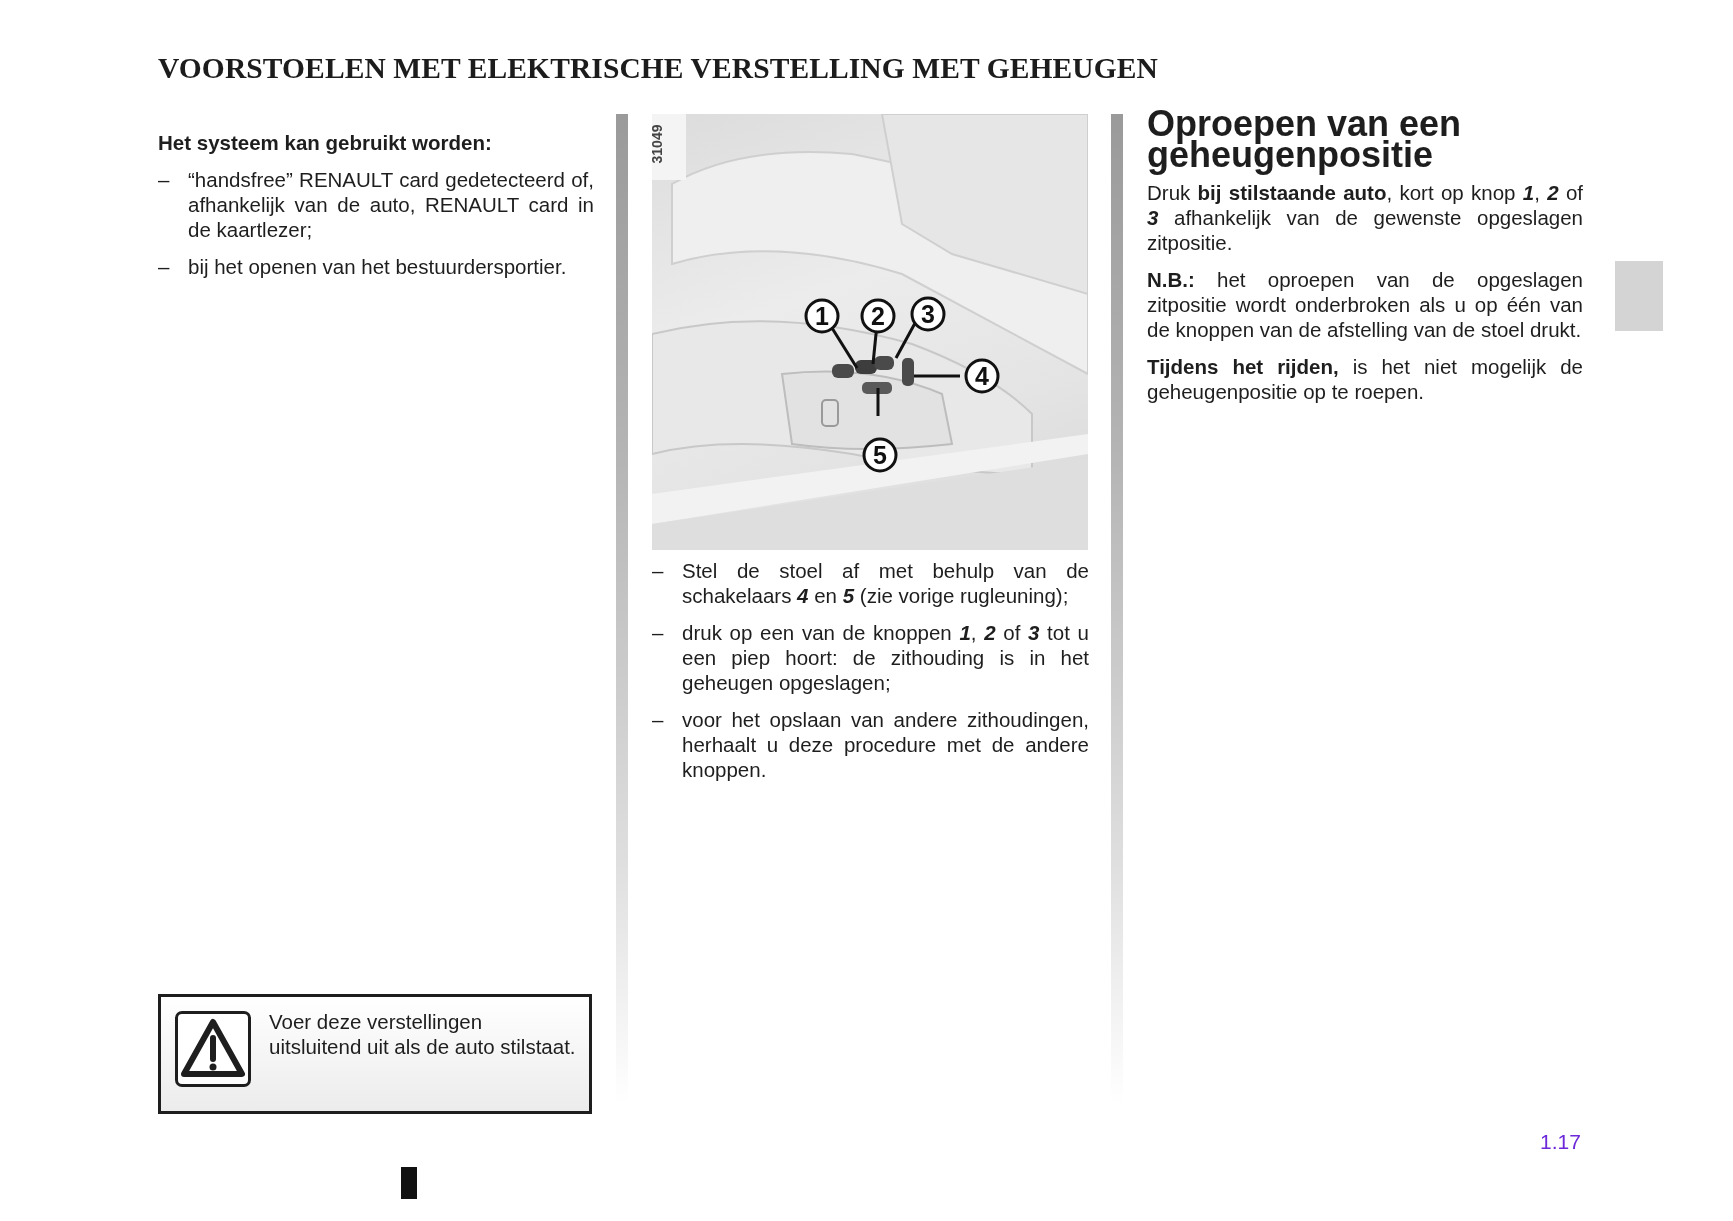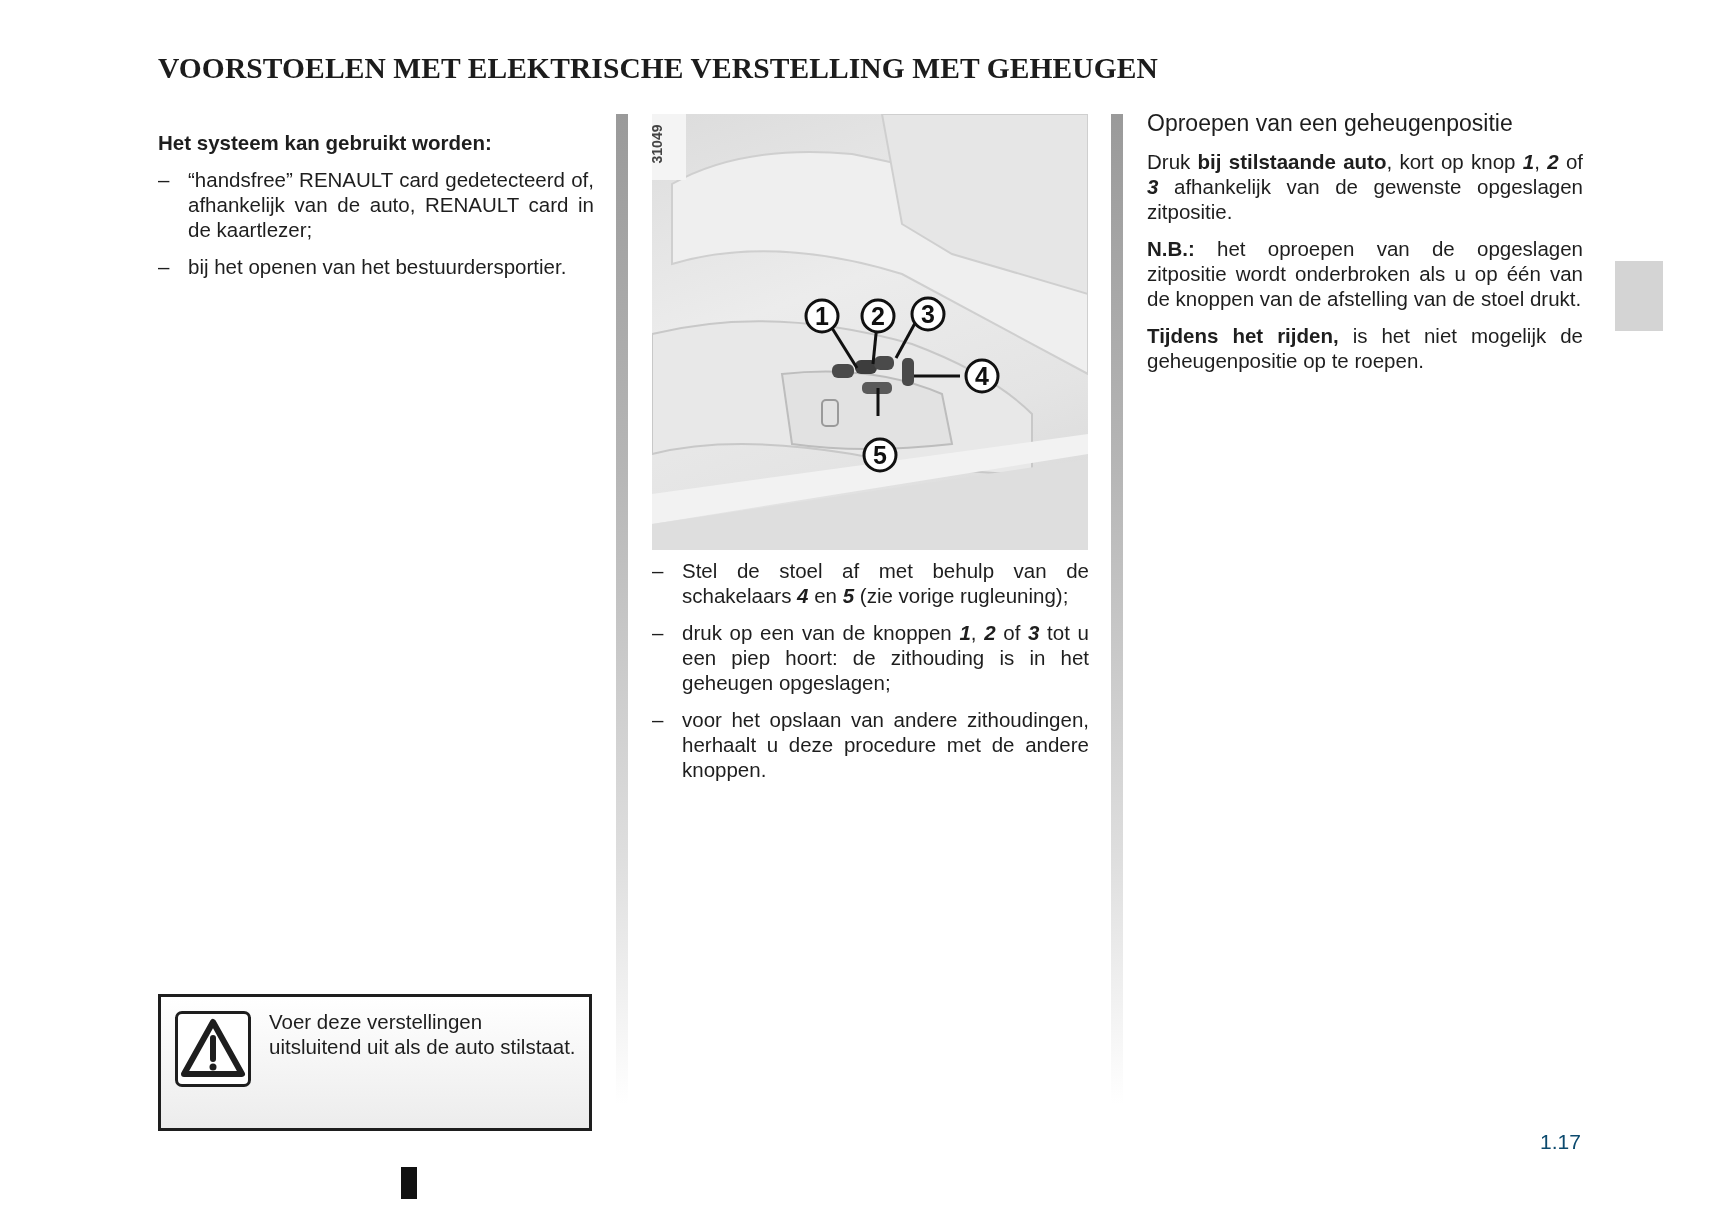--- a/index.html
+++ b/index.html
@@ -14,54 +14,54 @@
       font-family: Liberation Serif, serif;
     }
     .col { position: absolute; font-size: 20.5px; line-height: 25px; text-align: justify; }
     .col p { margin: 0 0 12px 0; }
     .col1 { left: 158px; top: 110px; width: 436px; }
     .col2 { left: 652px; top: 558px; width: 437px; }
     .col3 { left: 1147px; top: 108px; width: 436px; }
     .bullets { list-style: none; margin: 0; padding: 0; }
     .bullets li { position: relative; padding-left: 30px; margin-bottom: 12px; }
     .bullets li .dash { position: absolute; left: 0; top: 0; }
-    .h2 { font-size: 23px; font-weight: normal; line-height: 31px; margin: 0 0 10px 0; text-align: left; }
+    .h2 { font-size: 36px; font-weight: bold; line-height: 31px; margin: 0 0 10px 0; text-align: left; }
     b.bi { font-style: italic; }
     .sidebar {
       position: absolute; width: 12px; top: 114px; height: 990px;
       background: linear-gradient(to bottom, #9a9a9a 0%, #b5b5b5 35%, #dedede 75%, #ffffff 100%);
     }
     .sidebar1 { left: 616px; }
     .sidebar2 { left: 1111px; }
     .figure {
       position: absolute; left: 652px; top: 114px; width: 436px; height: 436px;
       background: linear-gradient(160deg, #dcdcdc 0%, #ececec 40%, #e4e4e4 70%, #d6d6d6 100%);
       overflow: hidden;
     }
     .fig-ref {
       position: absolute; left: 0; top: 0; width: 34px; height: 66px; background: #f4f4f4;
     }
     .fig-ref span {
       position: absolute; left: -14px; top: 22px; transform: rotate(-90deg);
       font-size: 14px; font-weight: bold; color: #444; white-space: nowrap;
     }
     .warn {
-      position: absolute; left: 158px; top: 994px; width: 434px; height: 137px;
+      position: absolute; left: 158px; top: 994px; width: 434px; height: 120px;
       border: 3px solid #1e1e1e; background: linear-gradient(to bottom, #ffffff 0%, #ececec 100%);
       box-sizing: border-box;
     }
     .warn-icon {
       position: absolute; left: 14px; top: 14px; width: 76px; height: 76px;
       border: 3px solid #1e1e1e; border-radius: 7px; background: #fff; box-sizing: border-box;
     }
     .warn-text {
       position: absolute; left: 108px; top: 12px; width: 310px; font-size: 20.5px; line-height: 25px;
     }
     .tab-marker { position: absolute; left: 1615px; top: 261px; width: 48px; height: 70px; background: #d4d4d4; }
-    .page-num { position: absolute; left: 1540px; top: 1130px; font-size: 21px; color: #0c4a6e; }
+    .page-num { position: absolute; left: 1540px; top: 1130px; font-size: 21px; color: #6d28d9; }
     .crop-mark { position: absolute; left: 401px; top: 1167px; width: 16px; height: 32px; background: #111; }
   </style>
 </head>
 <body>
 
 <div class="title">VOORSTOELEN MET ELEKTRISCHE VERSTELLING MET GEHEUGEN</div>
 
 <div class="col col1">
   <p style="margin-top:20px;"><b>Het systeem kan gebruikt worden:</b></p>
   <ul class="bullets">

